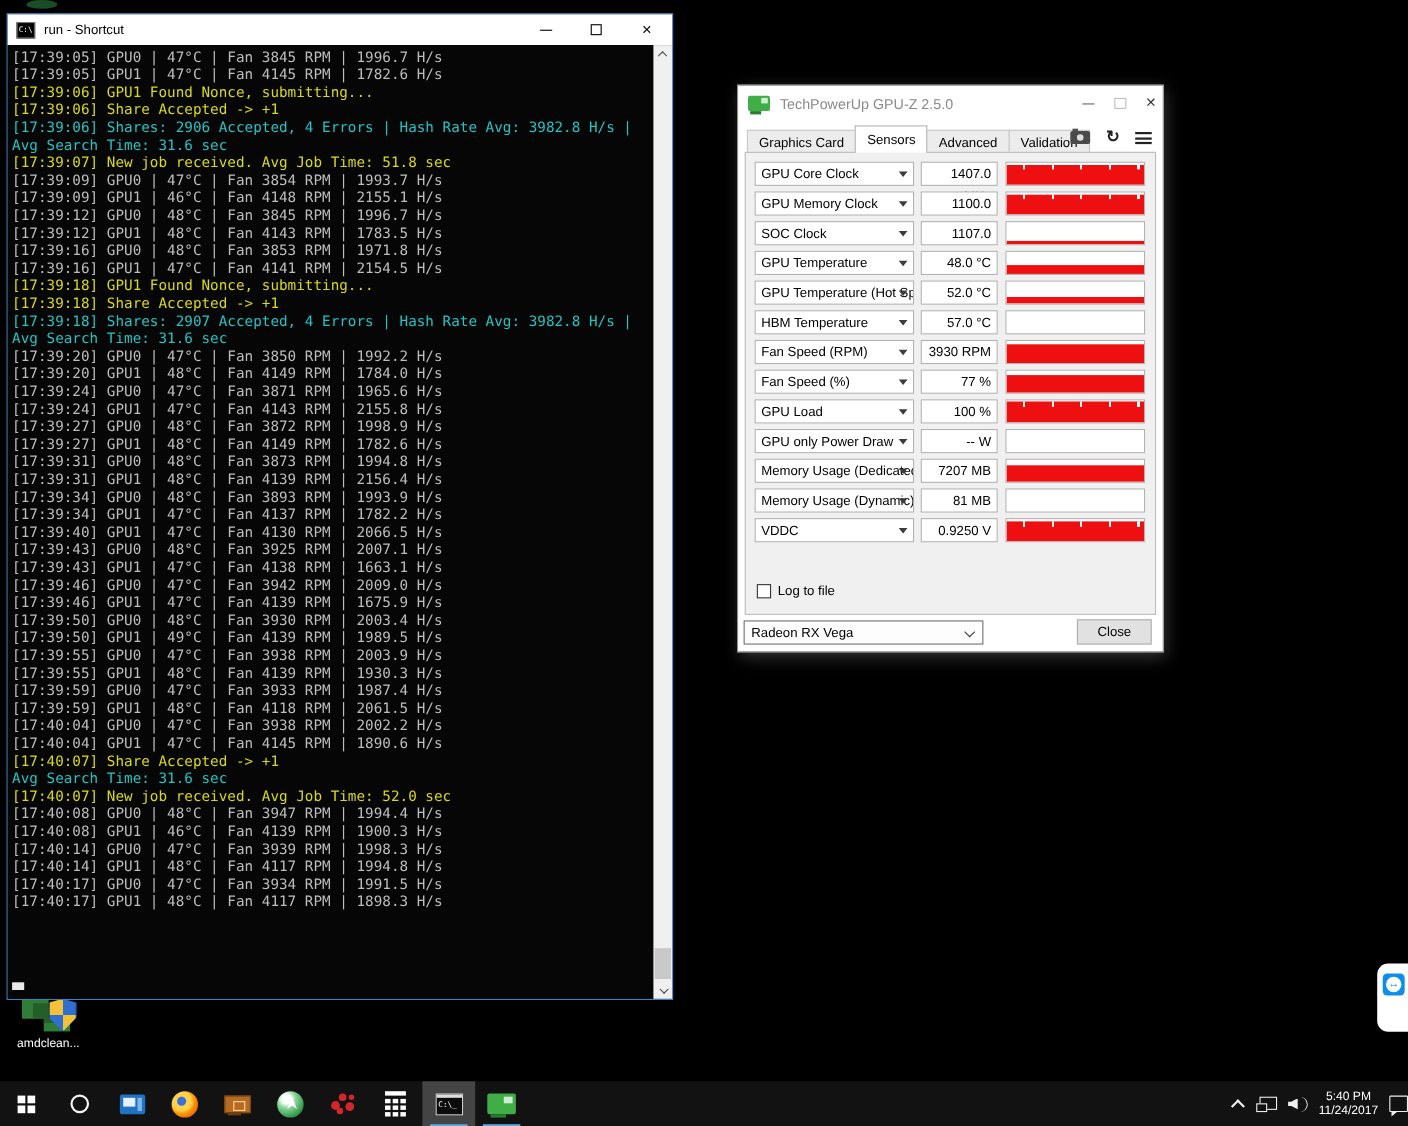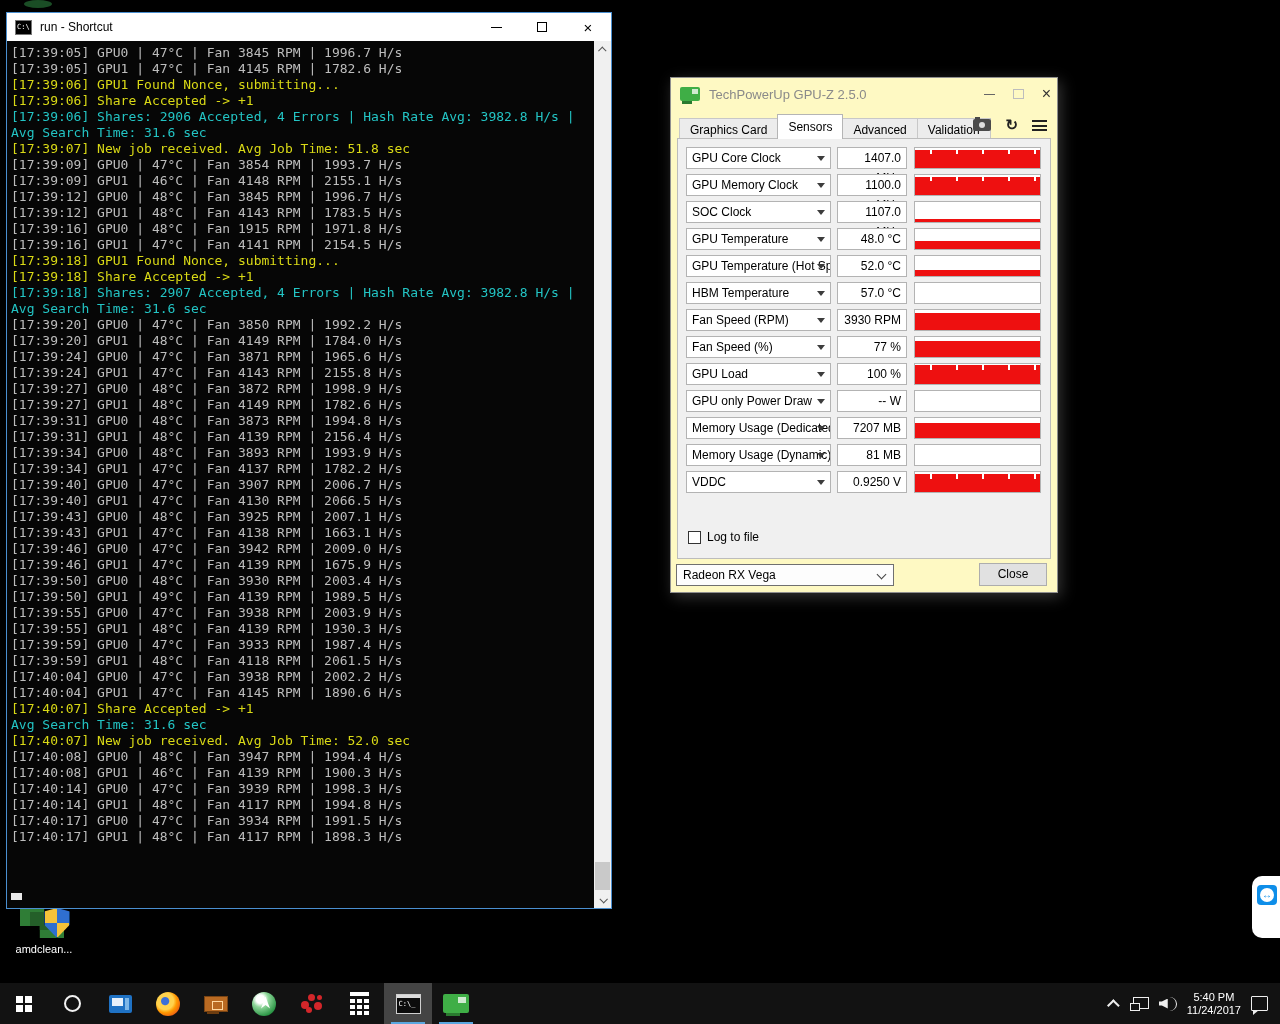--- a/index.html
+++ b/index.html
@@ -27,21 +27,21 @@
   .con-cursor { position:absolute; left:4px; bottom:8px; width:11px; height:7px; background:#e8e8e8; }
   .con-scroll { position:absolute; top:28px; right:0; bottom:0; width:17px; background:#f0f0f0; }
   .sb-btn { position:absolute; left:0; width:17px; height:17px; display:flex; align-items:center; justify-content:center; }
   .sb-up { top:0; } .sb-down { bottom:0; }
   .chev-i { width:6px; height:6px; border-left:1.5px solid #555; border-top:1.5px solid #555; }
   .chev-up { transform:rotate(45deg) translateY(1px); }
   .chev-dn { transform:rotate(-135deg) translateY(1px); }
   .sb-thumb { position:absolute; left:1px; width:15px; height:28px; bottom:18px; background:#c9c9c9; }
 
   
-  #gpuz { position:absolute; left:670px; top:77px; width:388px; height:516px; background:#fef9c3; border:1px solid #8f8f8f; box-shadow:3px 4px 14px rgba(150,150,150,.35); font-size:12px; }
+  #gpuz { position:absolute; left:670px; top:77px; width:388px; height:516px; background:#ffffff; border:1px solid #8f8f8f; box-shadow:3px 4px 14px rgba(150,150,150,.35); font-size:12px; }
   .gz-titlebar { height:32px; position:relative; display:flex; align-items:center; }
   .gz-card-ico { width:20px; height:14px; margin-left:9px; background:#3fae46; border-radius:2px; position:relative; }
   .gz-card-ico::before { content:""; position:absolute; right:2px; top:2px; width:6px; height:5px; background:#cfead0; }
   .gz-card-ico::after { content:""; position:absolute; left:2px; bottom:-3px; width:10px; height:3px; background:#2a7a2f; }
   .gz-title { margin-left:9px; color:#8a8a8a; font-size:13px; }
   .gz-btns { position:absolute; right:6px; top:0; height:32px; display:flex; align-items:center; gap:18px; }
   .gz-min { width:11px; height:1px; background:#666; }
   .gz-max { width:11px; height:10px; border:1px solid #bdbdbd; }
   .gz-close { font-size:16px; color:#333; line-height:16px; }
   .gz-tabs { position:absolute; left:8px; top:37px; display:flex; align-items:flex-end; height:24px; }
@@ -118,21 +118,21 @@
   .calc-bar { position:absolute; left:0; top:0; width:19px; height:4px; background:#fff; }
   .calc-dot { position:absolute; left:0; top:7px; width:5px; height:4px; background:#fff;
       box-shadow:7px 0 #fff, 14px 0 #fff, 0 6px #fff, 7px 6px #fff, 14px 6px #fff, 0 12px #fff, 7px 12px #fff, 14px 12px #fff; }
   .cmd-ico-tb { width:25px; height:20px; background:#0c0c0c; border:1px solid #cfcfcf; position:relative; }
   .cmd-ico-tb::before { content:""; position:absolute; left:0; right:0; top:0; height:3px; background:#dcdcdc; }
   .cmd-ico-tb::after { content:"C:\\_"; position:absolute; left:2px; top:5px; color:#fff; font-size:7px; font-family:"DejaVu Sans Mono",monospace; }
   .gpuz-ico-tb { width:26px; height:19px; background:#3fae46; border-radius:2px; position:relative; }
   .gpuz-ico-tb::before { content:""; position:absolute; right:3px; top:3px; width:8px; height:6px; background:#cfead0; }
   .gpuz-ico-tb::after { content:""; position:absolute; left:3px; bottom:-3px; width:14px; height:3px; background:#2a7a2f; }
 
-  .tray { margin-left:auto; display:flex; align-items:center; gap:10px; padding-right:12px; }
+  .tray { margin-left:auto; display:flex; align-items:center; gap:10px; }
   .tray-chev { width:9px; height:9px; border-left:2px solid #eee; border-top:2px solid #eee; transform:rotate(45deg) translateY(3px); }
   .net-ico { width:19px; height:14px; position:relative; }
   .net-ico::before { content:""; position:absolute; right:0; top:0; width:14px; height:10px; border:1.5px solid #eee; }
   .net-ico::after { content:""; position:absolute; left:0; bottom:0; width:8px; height:6px; border:1.5px solid #eee; background:#121212; }
   .vol-ico { width:18px; height:14px; position:relative; }
   .vol-ico::before { content:""; position:absolute; left:0; top:2px; width:9px; height:10px; background:#eee;
       clip-path:polygon(0 30%, 35% 30%, 100% 0, 100% 100%, 35% 70%, 0 70%); }
   .vol-ico::after { content:""; position:absolute; right:0; top:0; width:14px; height:14px; border:1.5px solid #eee; border-left:none; border-top:none; border-bottom:none; border-radius:50%; }
   .clock { color:#fff; font-size:11px; line-height:13px; text-align:center; }
   .ac-ico { width:17px; height:15px; border:1.5px solid #eee; border-radius:1px; position:relative; }
@@ -187,21 +187,21 @@
         <div class="cline yellow">[17:39:07] New job received. Avg Job Time: 51.8 sec</div>
 
         <div class="cline grey">[17:39:09] GPU0 | 47°C | Fan 3854 RPM | 1993.7 H/s</div>
 
         <div class="cline grey">[17:39:09] GPU1 | 46°C | Fan 4148 RPM | 2155.1 H/s</div>
 
         <div class="cline grey">[17:39:12] GPU0 | 48°C | Fan 3845 RPM | 1996.7 H/s</div>
 
         <div class="cline grey">[17:39:12] GPU1 | 48°C | Fan 4143 RPM | 1783.5 H/s</div>
 
-        <div class="cline grey">[17:39:16] GPU0 | 48°C | Fan 1915 RPM | 1971.8 H/s</div>
+        <div class="cline grey">[17:39:16] GPU0 | 48°C | Fan 3853 RPM | 1971.8 H/s</div>
 
         <div class="cline grey">[17:39:16] GPU1 | 47°C | Fan 4141 RPM | 2154.5 H/s</div>
 
         <div class="cline yellow">[17:39:18] GPU1 Found Nonce, submitting...</div>
 
         <div class="cline yellow">[17:39:18] Share Accepted -&gt; +1</div>
 
         <div class="cline cyan">[17:39:18] Shares: 2907 Accepted, 4 Errors | Hash Rate Avg: 3982.8 H/s |</div>
 
         <div class="cline cyan">Avg Search Time: 31.6 sec</div>
@@ -219,21 +219,20 @@
         <div class="cline grey">[17:39:27] GPU1 | 48°C | Fan 4149 RPM | 1782.6 H/s</div>
 
         <div class="cline grey">[17:39:31] GPU0 | 48°C | Fan 3873 RPM | 1994.8 H/s</div>
 
         <div class="cline grey">[17:39:31] GPU1 | 48°C | Fan 4139 RPM | 2156.4 H/s</div>
 
         <div class="cline grey">[17:39:34] GPU0 | 48°C | Fan 3893 RPM | 1993.9 H/s</div>
 
         <div class="cline grey">[17:39:34] GPU1 | 47°C | Fan 4137 RPM | 1782.2 H/s</div>
 
-        <div class="cline grey">[17:39:40] GPU0 | 47°C | Fan 3907 RPM | 2006.7 H/s</div>
 
         <div class="cline grey">[17:39:40] GPU1 | 47°C | Fan 4130 RPM | 2066.5 H/s</div>
 
         <div class="cline grey">[17:39:43] GPU0 | 48°C | Fan 3925 RPM | 2007.1 H/s</div>
 
         <div class="cline grey">[17:39:43] GPU1 | 47°C | Fan 4138 RPM | 1663.1 H/s</div>
 
         <div class="cline grey">[17:39:46] GPU0 | 47°C | Fan 3942 RPM | 2009.0 H/s</div>
 
         <div class="cline grey">[17:39:46] GPU1 | 47°C | Fan 4139 RPM | 1675.9 H/s</div>

